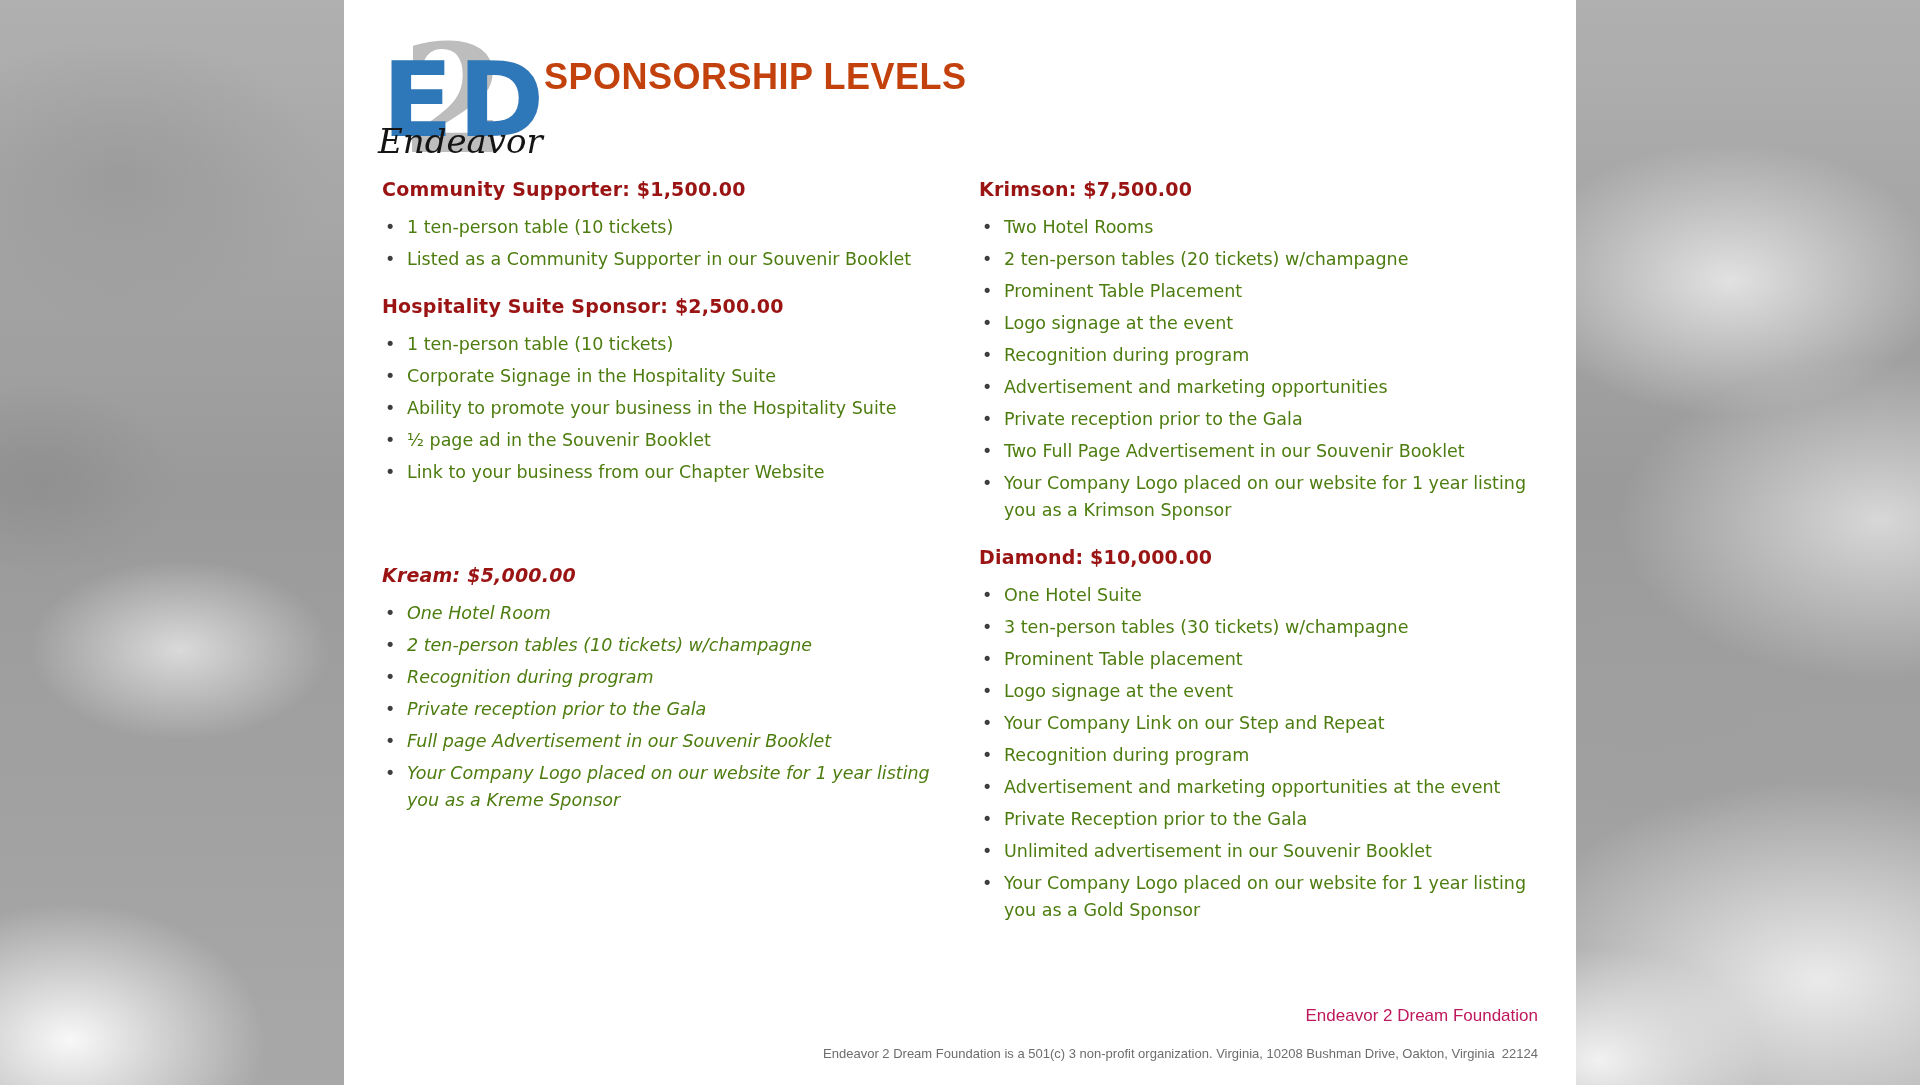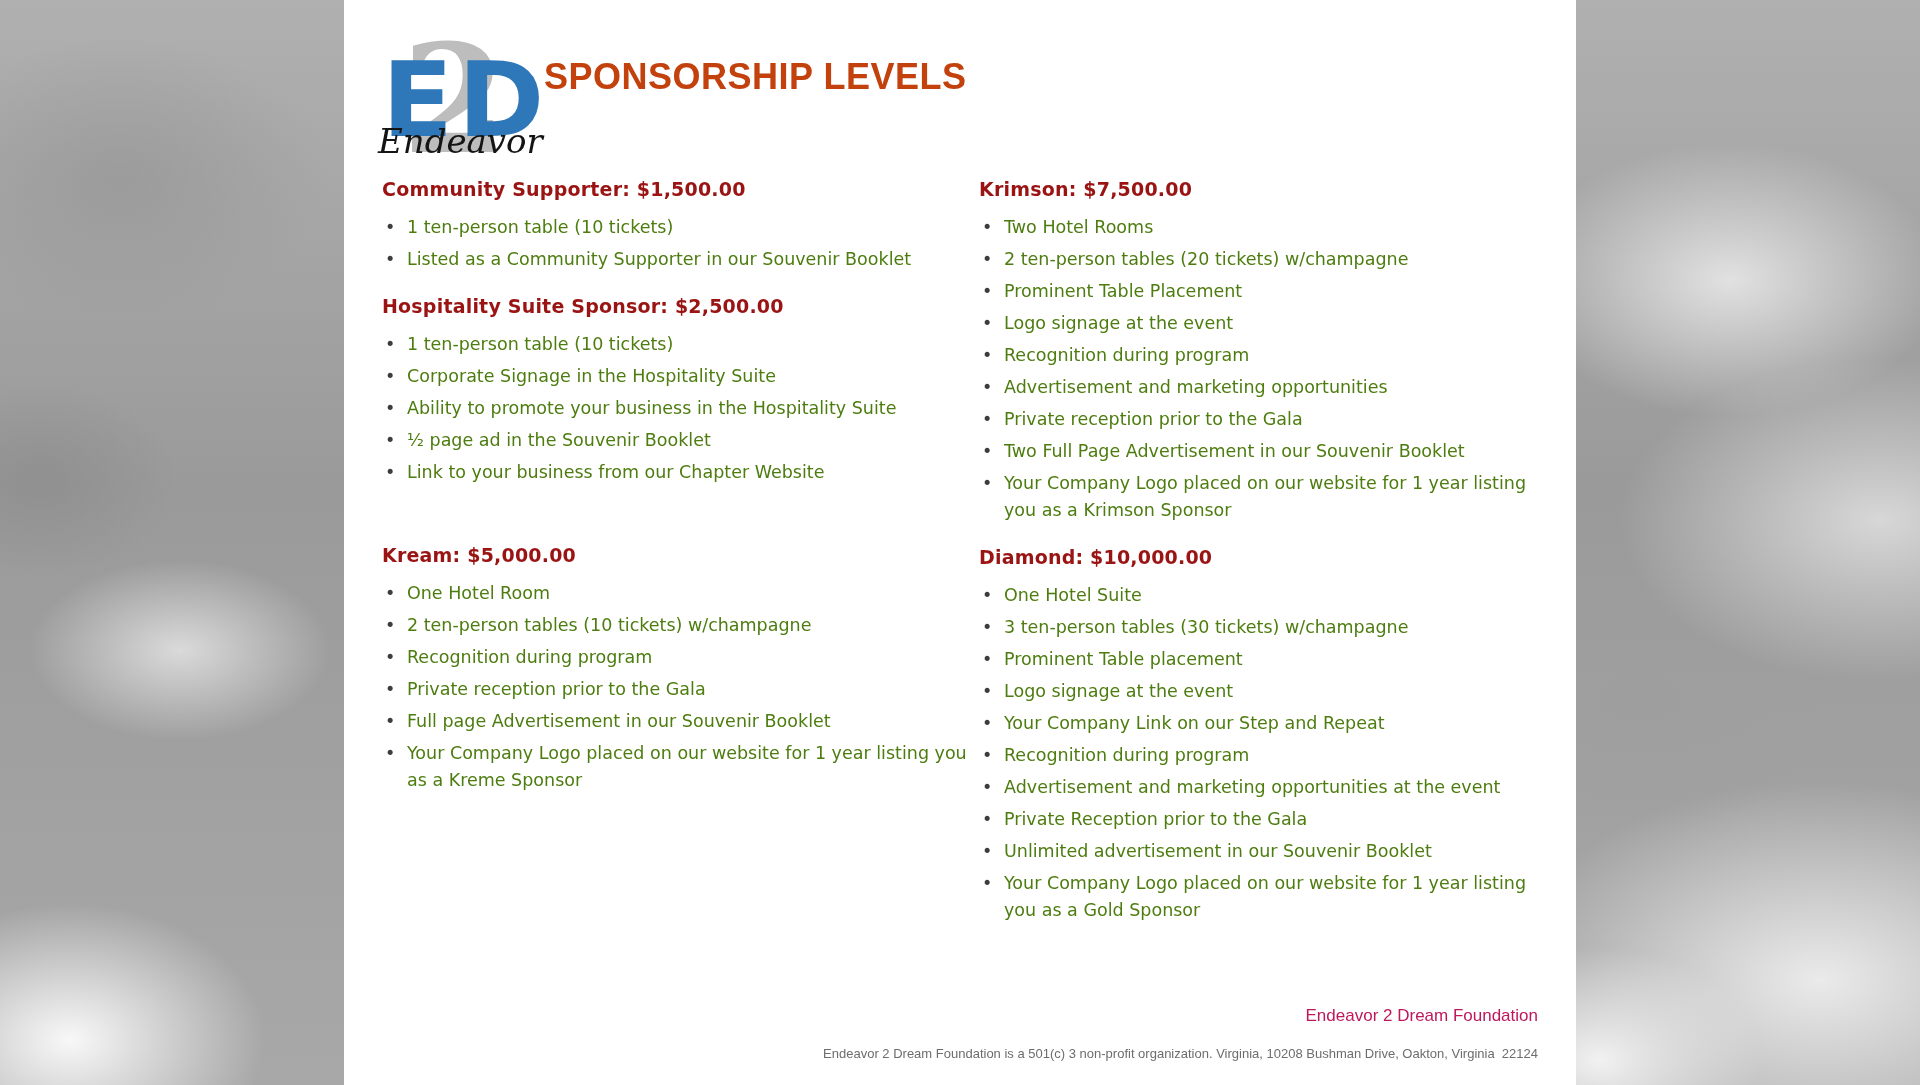--- a/index.html
+++ b/index.html
@@ -49,21 +49,21 @@
   }
   .page-title {
     font-family:"Liberation Sans", sans-serif;
     font-size:36px; font-weight:700; color:#c2410c;
     margin-top:14px; letter-spacing:.5px;
   }
   
   .columns { display:grid; grid-template-columns:585px 1fr; column-gap:12px; }
   .tier { margin-top:14px; }
   .tier.first { margin-top:0; }
-  .tier.push-down { margin-top:58px; }
+  .tier.push-down { margin-top:78px;font-style:italic; }
   .tier h3 {
     font-size:19px; font-weight:700; color:#9a1414;
     margin-bottom:14px; letter-spacing:.2px;
   }
   .tier ul { list-style:none; margin:0 0 22px 0; }
   .tier li {
     position:relative; padding-left:25px;
     font-size:17.5px; line-height:27px; margin-bottom:5px;
     color:#4d7c0f;
   }

